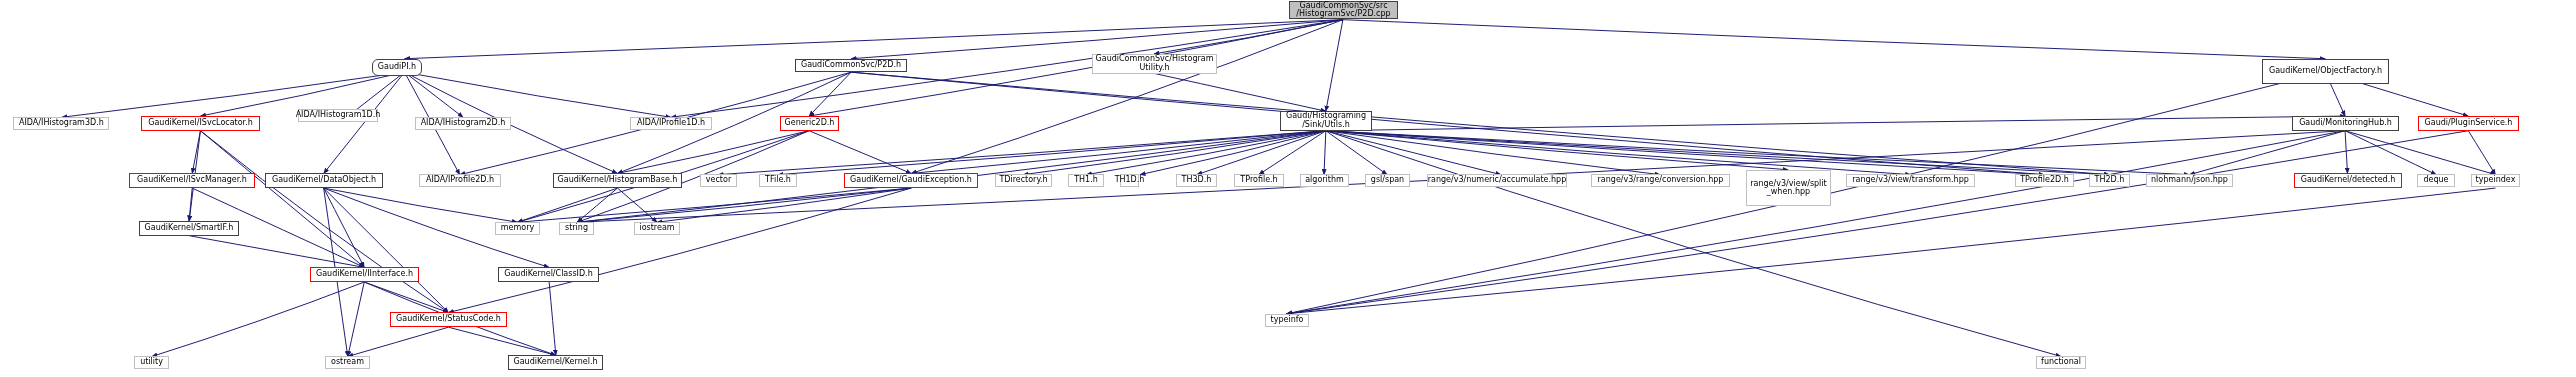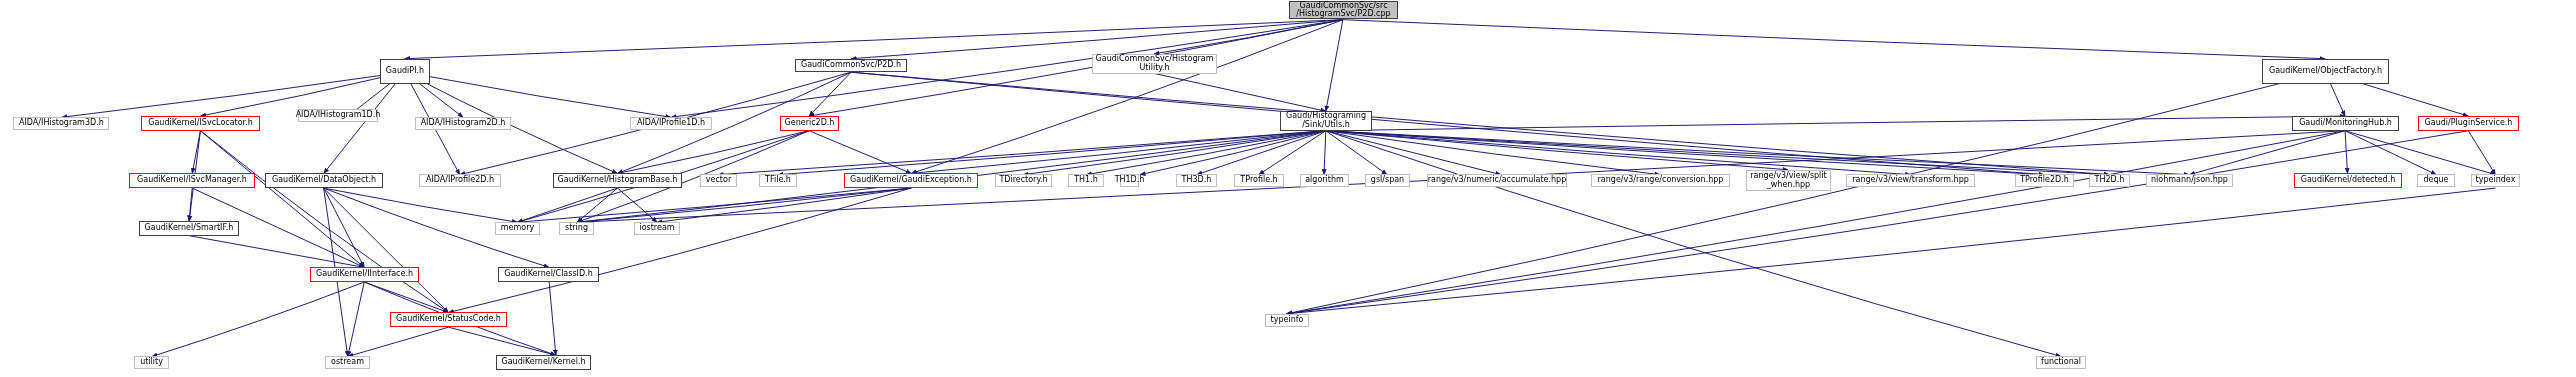--- a/index.html
+++ b/index.html
@@ -107,21 +107,21 @@
         <path d="M3811,118 Q3828.875,157.6 3843.5,190" stroke="#191970" stroke-width="1.6" fill="none" marker-end="url(#arrow)"></path>
         <path d="M3811,118 Q2960,335.8 2109,514" stroke="#191970" stroke-width="1.6" fill="none" marker-end="url(#arrow)"></path>
         <path d="M4045.5,214 Q4069.975,253.6 4090,286" stroke="#191970" stroke-width="1.6" fill="none" marker-end="url(#arrow)"></path>
         <path d="M4045.5,214 Q3077.25,379 2109,514" stroke="#191970" stroke-width="1.6" fill="none" marker-end="url(#arrow)"></path>
         <path d="M4090,308 Q3099.5,421.3 2109,514" stroke="#191970" stroke-width="1.6" fill="none" marker-end="url(#arrow)"></path>
       </g>
   </svg>
   <div id="node-layer">
       <div class="node root" style="left: 1289px; top: 1.2px; width: 109px; height: 18.3px;">GaudiCommonSvc/src
 /HistogramSvc/P2D.cpp</div>
-      <div class="node dark" style="left: 380px; top: 59px; width: 50px; height: 25px;">GaudiPI.h</div>
+      <div class="node dark" style="left: 372px; top: 59px; width: 50px; height: 17px; border-radius: 6px;">GaudiPI.h</div>
       <div class="node dark" style="left: 795px; top: 59px; width: 112px; height: 13.4px;">GaudiCommonSvc/P2D.h</div>
       <div class="node" style="left: 1092px; top: 54px; width: 125px; height: 19.5px;">GaudiCommonSvc/Histogram
 Utility.h</div>
       <div class="node dark" style="left: 1280px; top: 111px; width: 92px; height: 19.5px;">Gaudi/Histograming
 /Sink/Utils.h</div>
       <div class="node dark" style="left: 2262px; top: 59px; width: 127px; height: 25px;">GaudiKernel/ObjectFactory.h</div>
       <div class="node" style="left: 13.4px; top: 117px; width: 96px; height: 13.4px;">AIDA/IHistogram3D.h</div>
       <div class="node red" style="left: 141px; top: 116px; width: 119px; height: 14.6px;">GaudiKernel/ISvcLocator.h</div>
       <div class="node" style="left: 298px; top: 109px; width: 80px; height: 13.4px;">AIDA/IHistogram1D.h</div>
       <div class="node" style="left: 415px; top: 117px; width: 96px; height: 13.4px;">AIDA/IHistogram2D.h</div>
@@ -138,36 +138,36 @@
       <div class="node red" style="left: 844px; top: 173px; width: 134px; height: 14.6px;">GaudiKernel/GaudiException.h</div>
       <div class="node" style="left: 995px; top: 174px; width: 57px; height: 13.4px;">TDirectory.h</div>
       <div class="node" style="left: 1068px; top: 174px; width: 36px; height: 13.4px;">TH1.h</div>
       <div class="node" style="left: 1120px; top: 174px; width: 19px; height: 13.4px;">TH1D.h</div>
       <div class="node" style="left: 1176px; top: 174px; width: 41px; height: 13.4px;">TH3D.h</div>
       <div class="node" style="left: 1234px; top: 174px; width: 50px; height: 13.4px;">TProfile.h</div>
       <div class="node" style="left: 1300px; top: 174px; width: 49px; height: 13.4px;">algorithm</div>
       <div class="node" style="left: 1365px; top: 174px; width: 45px; height: 13.4px;">gsl/span</div>
       <div class="node" style="left: 1427px; top: 174px; width: 140px; height: 13.4px;">range/v3/numeric/accumulate.hpp</div>
       <div class="node" style="left: 1591px; top: 174px; width: 139px; height: 13.4px;">range/v3/range/conversion.hpp</div>
-      <div class="node" style="left: 1746px; top: 170px; width: 85px; height: 21px;">range/v3/view/split
+      <div class="node" style="left: 1746px; top: 170px; width: 85px; height: 36px;">range/v3/view/split
 _when.hpp</div>
       <div class="node" style="left: 1846px; top: 174px; width: 129px; height: 13.4px;">range/v3/view/transform.hpp</div>
       <div class="node" style="left: 2015px; top: 174px; width: 59px; height: 13.4px;">TProfile2D.h</div>
       <div class="node" style="left: 2089px; top: 174px; width: 41px; height: 13.4px;">TH2D.h</div>
       <div class="node" style="left: 2146px; top: 174px; width: 87px; height: 13.4px;">nlohmann/json.hpp</div>
       <div class="node red" style="left: 2294px; top: 173px; width: 108px; height: 14.6px;">GaudiKernel/detected.h</div>
       <div class="node" style="left: 2417px; top: 174px; width: 38px; height: 13.4px;">deque</div>
       <div class="node" style="left: 2471px; top: 174px; width: 49px; height: 13.4px;">typeindex</div>
       <div class="node dark" style="left: 139px; top: 221px; width: 100px; height: 14.6px;">GaudiKernel/SmartIF.h</div>
       <div class="node" style="left: 495px; top: 222px; width: 45px; height: 13.4px;">memory</div>
       <div class="node" style="left: 559px; top: 222px; width: 35px; height: 13.4px;">string</div>
       <div class="node" style="left: 634px; top: 222px; width: 46px; height: 13.4px;">iostream</div>
       <div class="node red" style="left: 310px; top: 267px; width: 109px; height: 14.6px;">GaudiKernel/IInterface.h</div>
       <div class="node dark" style="left: 498px; top: 267px; width: 101px; height: 14.6px;">GaudiKernel/ClassID.h</div>
       <div class="node red" style="left: 390px; top: 312px; width: 117px; height: 14.6px;">GaudiKernel/StatusCode.h</div>
       <div class="node" style="left: 1265px; top: 314px; width: 44px; height: 13.4px; text-align: center;">typeinfo</div>
       <div class="node" style="left: 134px; top: 356px; width: 35px; height: 13.4px;">utility</div>
       <div class="node" style="left: 325px; top: 356px; width: 45px; height: 13.4px; text-align: right;">ostream</div>
-      <div class="node dark" style="left: 496px; top: 355px; width: 95px; height: 14.6px;">GaudiKernel/Kernel.h</div>
+      <div class="node dark" style="left: 508px; top: 355px; width: 95px; height: 14.6px;">GaudiKernel/Kernel.h</div>
       <div class="node" style="left: 2036px; top: 356px; width: 50px; height: 13.4px;">functional</div>
     </div>
 </div>
 
 
 </body></html>

